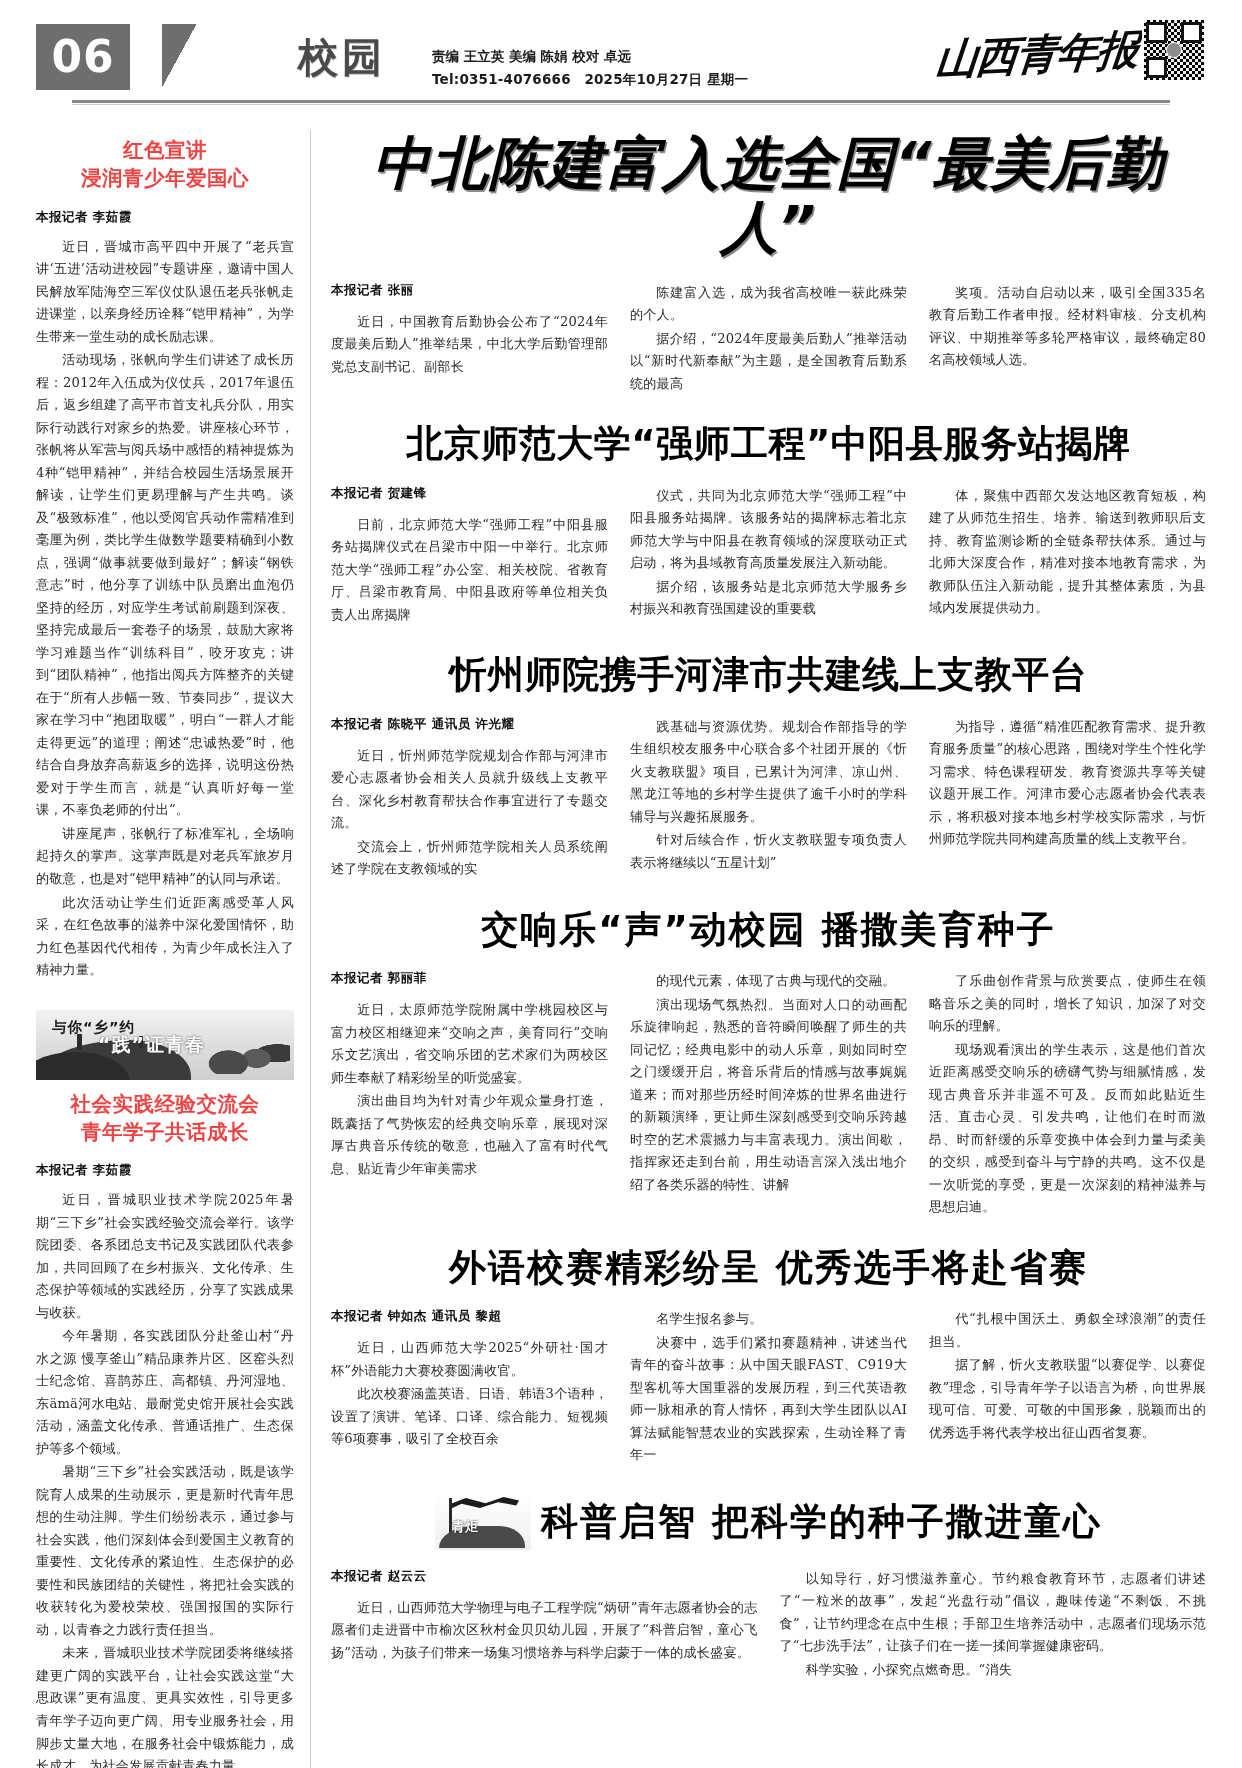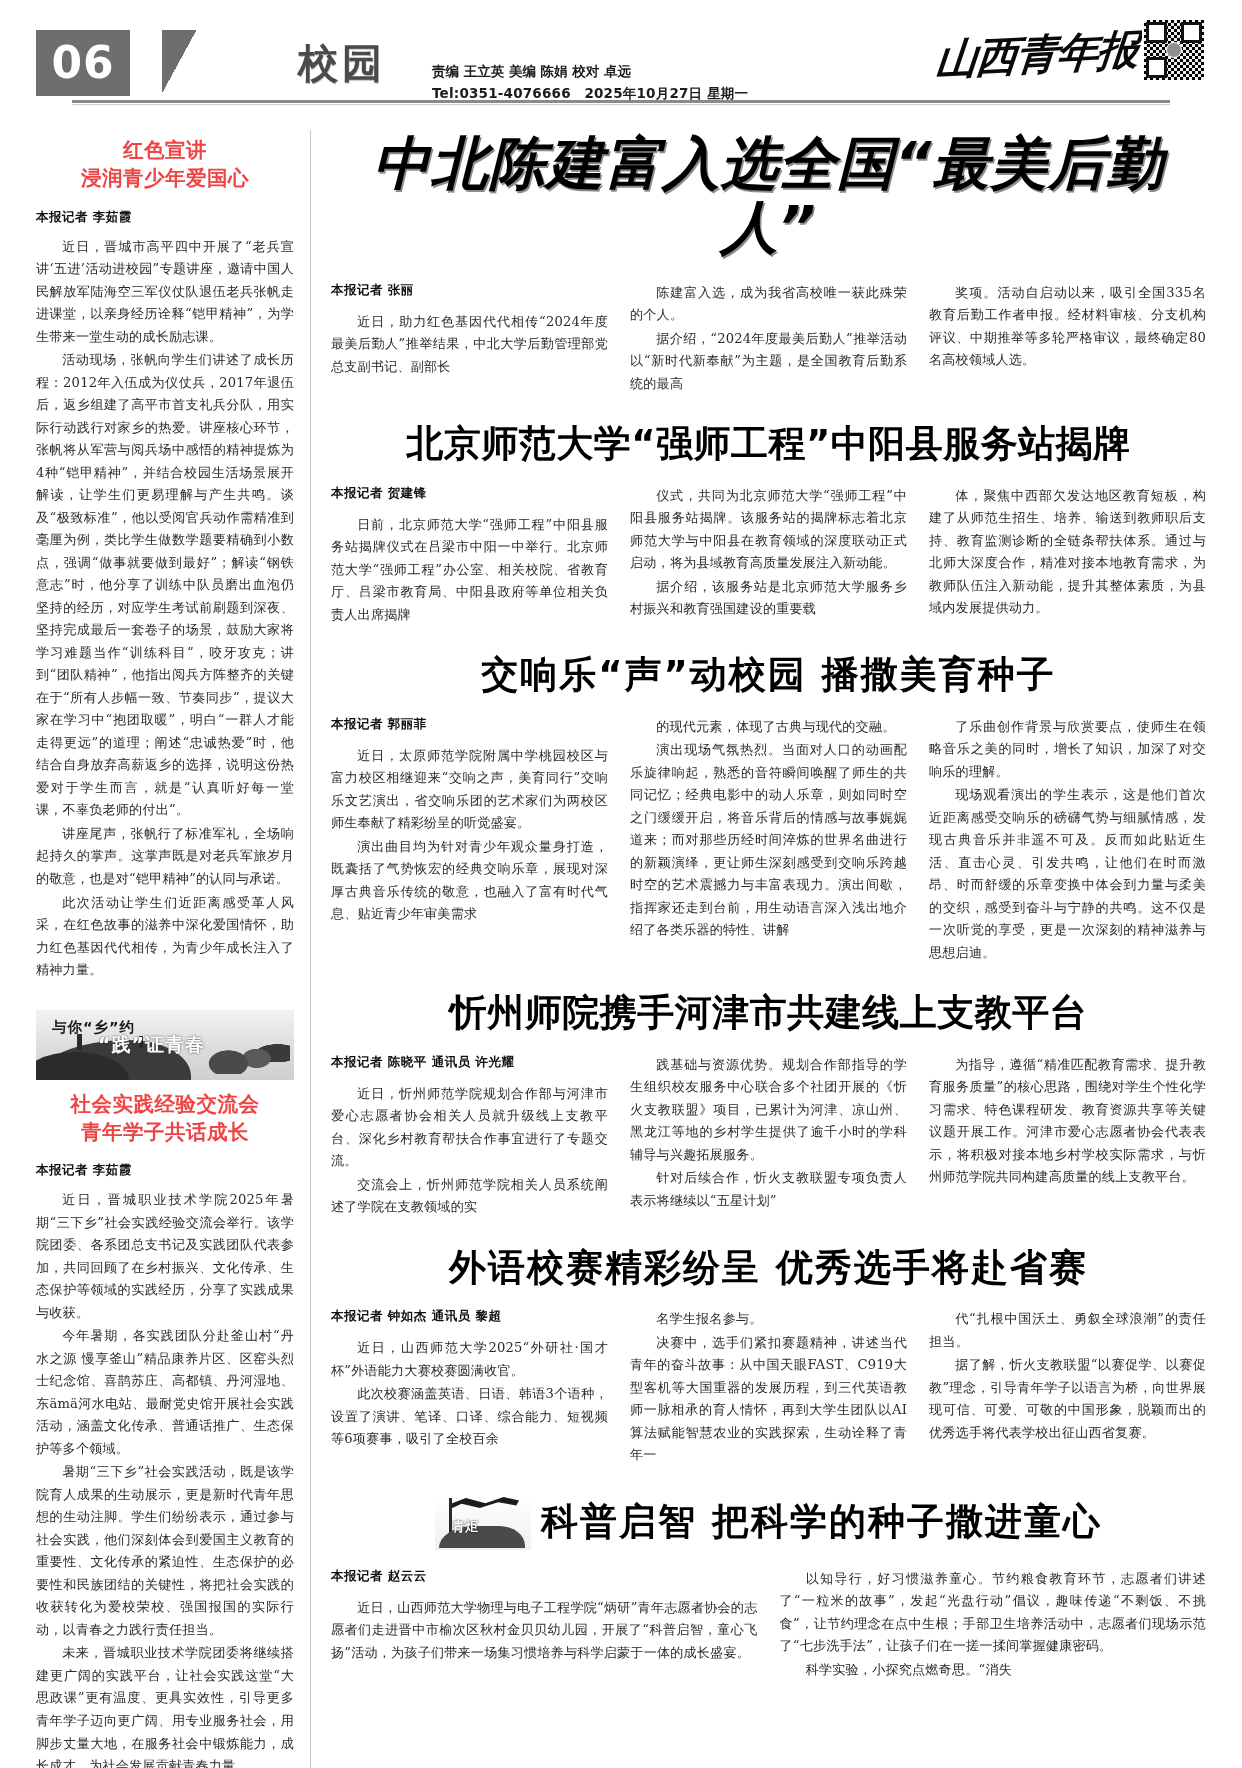--- a/index.html
+++ b/index.html
@@ -20,21 +20,21 @@
   }
 
   
   .masthead{
     position:relative;
     height:104px;
     display:flex;
     align-items:flex-start;
   }
   .mh-left{
-    display:flex;align-items:flex-start;height:66px;margin-top:30px;gap:32px;
+    display:flex;align-items:flex-end;height:66px;margin-top:24px;gap:32px;
   }
   .pagenum-box{
     position:relative;
     width:94px;height:66px;
     background:#6e6e6e;
     display:flex;align-items:center;justify-content:center;
   }
   .pagenum{
     font-family:"DejaVu Sans","Liberation Sans",sans-serif;
     font-weight:bold;font-size:44px;color:#ffffff;letter-spacing:1px;
@@ -319,21 +319,21 @@
 
     <div class="vrule"></div>
 
     <div class="col-main">
 
       <div>
         <div class="h-lead">中北陈建富入选全国“最美后勤人”</div>
         <div class="art3">
           <div class="c">
             <div class="byline">本报记者 张丽</div>
-            <p class="para">近日，助力红色基因代代相传“2024年度最美后勤人”推举结果，中北大学后勤管理部党总支副书记、副部长</p>
+            <p class="para">近日，中国教育后勤协会公布了“2024年度最美后勤人”推举结果，中北大学后勤管理部党总支副书记、副部长</p>
           </div>
           <div class="c">
             <p class="para">陈建富入选，成为我省高校唯一获此殊荣的个人。</p>
             <p class="para">据介绍，“2024年度最美后勤人”推举活动以“新时代新奉献”为主题，是全国教育后勤系统的最高</p>
           </div>
           <div class="c">
             <p class="para">奖项。活动自启动以来，吸引全国335名教育后勤工作者申报。经材料审核、分支机构评议、中期推举等多轮严格审议，最终确定80名高校领域人选。</p>
           </div>
         </div>
       </div>
@@ -344,57 +344,57 @@
           <div class="c">
             <div class="byline">本报记者 贺建锋</div>
             <p class="para">日前，北京师范大学“强师工程”中阳县服务站揭牌仪式在吕梁市中阳一中举行。北京师范大学“强师工程”办公室、相关校院、省教育厅、吕梁市教育局、中阳县政府等单位相关负责人出席揭牌</p>
           </div>
           <div class="c">
             <p class="para">仪式，共同为北京师范大学“强师工程”中阳县服务站揭牌。该服务站的揭牌标志着北京师范大学与中阳县在教育领域的深度联动正式启动，将为县域教育高质量发展注入新动能。</p>
             <p class="para">据介绍，该服务站是北京师范大学服务乡村振兴和教育强国建设的重要载</p>
           </div>
           <div class="c">
             <p class="para">体，聚焦中西部欠发达地区教育短板，构建了从师范生招生、培养、输送到教师职后支持、教育监测诊断的全链条帮扶体系。通过与北师大深度合作，精准对接本地教育需求，为教师队伍注入新动能，提升其整体素质，为县域内发展提供动力。</p>
+          </div>
+        </div>
+      </div>
+
+      <div>
+        <div class="h-sec">忻州师院携手河津市共建线上支教平台</div>
+        <div class="art3">
+          <div class="c">
+            <div class="byline">本报记者 陈晓平 通讯员 许光耀</div>
+            <p class="para">近日，忻州师范学院规划合作部与河津市爱心志愿者协会相关人员就升级线上支教平台、深化乡村教育帮扶合作事宜进行了专题交流。</p>
+            <p class="para">交流会上，忻州师范学院相关人员系统阐述了学院在支教领域的实</p>
+          </div>
+          <div class="c">
+            <p class="para">践基础与资源优势。规划合作部指导的学生组织校友服务中心联合多个社团开展的《忻火支教联盟》项目，已累计为河津、凉山州、黑龙江等地的乡村学生提供了逾千小时的学科辅导与兴趣拓展服务。</p>
+            <p class="para">针对后续合作，忻火支教联盟专项负责人表示将继续以“五星计划”</p>
+          </div>
+          <div class="c">
+            <p class="para">为指导，遵循“精准匹配教育需求、提升教育服务质量”的核心思路，围绕对学生个性化学习需求、特色课程研发、教育资源共享等关键议题开展工作。河津市爱心志愿者协会代表表示，将积极对接本地乡村学校实际需求，与忻州师范学院共同构建高质量的线上支教平台。</p>
           </div>
         </div>
       </div>
 
       <div>
         <div class="h-sec spaced">交响乐“声”动校园  播撒美育种子</div>
         <div class="art3">
           <div class="c">
             <div class="byline">本报记者 郭丽菲</div>
             <p class="para">近日，太原师范学院附属中学桃园校区与富力校区相继迎来“交响之声，美育同行”交响乐文艺演出，省交响乐团的艺术家们为两校区师生奉献了精彩纷呈的听觉盛宴。</p>
             <p class="para">演出曲目均为针对青少年观众量身打造，既囊括了气势恢宏的经典交响乐章，展现对深厚古典音乐传统的敬意，也融入了富有时代气息、贴近青少年审美需求</p>
           </div>
           <div class="c">
             <p class="para">的现代元素，体现了古典与现代的交融。</p>
             <p class="para">演出现场气氛热烈。当面对人口的动画配乐旋律响起，熟悉的音符瞬间唤醒了师生的共同记忆；经典电影中的动人乐章，则如同时空之门缓缓开启，将音乐背后的情感与故事娓娓道来；而对那些历经时间淬炼的世界名曲进行的新颖演绎，更让师生深刻感受到交响乐跨越时空的艺术震撼力与丰富表现力。演出间歇，指挥家还走到台前，用生动语言深入浅出地介绍了各类乐器的特性、讲解</p>
           </div>
           <div class="c">
             <p class="para">了乐曲创作背景与欣赏要点，使师生在领略音乐之美的同时，增长了知识，加深了对交响乐的理解。</p>
             <p class="para">现场观看演出的学生表示，这是他们首次近距离感受交响乐的磅礴气势与细腻情感，发现古典音乐并非遥不可及。反而如此贴近生活、直击心灵、引发共鸣，让他们在时而激昂、时而舒缓的乐章变换中体会到力量与柔美的交织，感受到奋斗与宁静的共鸣。这不仅是一次听觉的享受，更是一次深刻的精神滋养与思想启迪。</p>
-          </div>
-        </div>
-      </div>
-
-      <div>
-        <div class="h-sec">忻州师院携手河津市共建线上支教平台</div>
-        <div class="art3">
-          <div class="c">
-            <div class="byline">本报记者 陈晓平 通讯员 许光耀</div>
-            <p class="para">近日，忻州师范学院规划合作部与河津市爱心志愿者协会相关人员就升级线上支教平台、深化乡村教育帮扶合作事宜进行了专题交流。</p>
-            <p class="para">交流会上，忻州师范学院相关人员系统阐述了学院在支教领域的实</p>
-          </div>
-          <div class="c">
-            <p class="para">践基础与资源优势。规划合作部指导的学生组织校友服务中心联合多个社团开展的《忻火支教联盟》项目，已累计为河津、凉山州、黑龙江等地的乡村学生提供了逾千小时的学科辅导与兴趣拓展服务。</p>
-            <p class="para">针对后续合作，忻火支教联盟专项负责人表示将继续以“五星计划”</p>
-          </div>
-          <div class="c">
-            <p class="para">为指导，遵循“精准匹配教育需求、提升教育服务质量”的核心思路，围绕对学生个性化学习需求、特色课程研发、教育资源共享等关键议题开展工作。河津市爱心志愿者协会代表表示，将积极对接本地乡村学校实际需求，与忻州师范学院共同构建高质量的线上支教平台。</p>
           </div>
         </div>
       </div>
 
       <div>
         <div class="h-sec spaced">外语校赛精彩纷呈  优秀选手将赴省赛</div>
         <div class="art3">
           <div class="c">
             <div class="byline">本报记者 钟如杰 通讯员 黎超</div>
             <p class="para">近日，山西师范大学2025“外研社·国才杯”外语能力大赛校赛圆满收官。</p>

